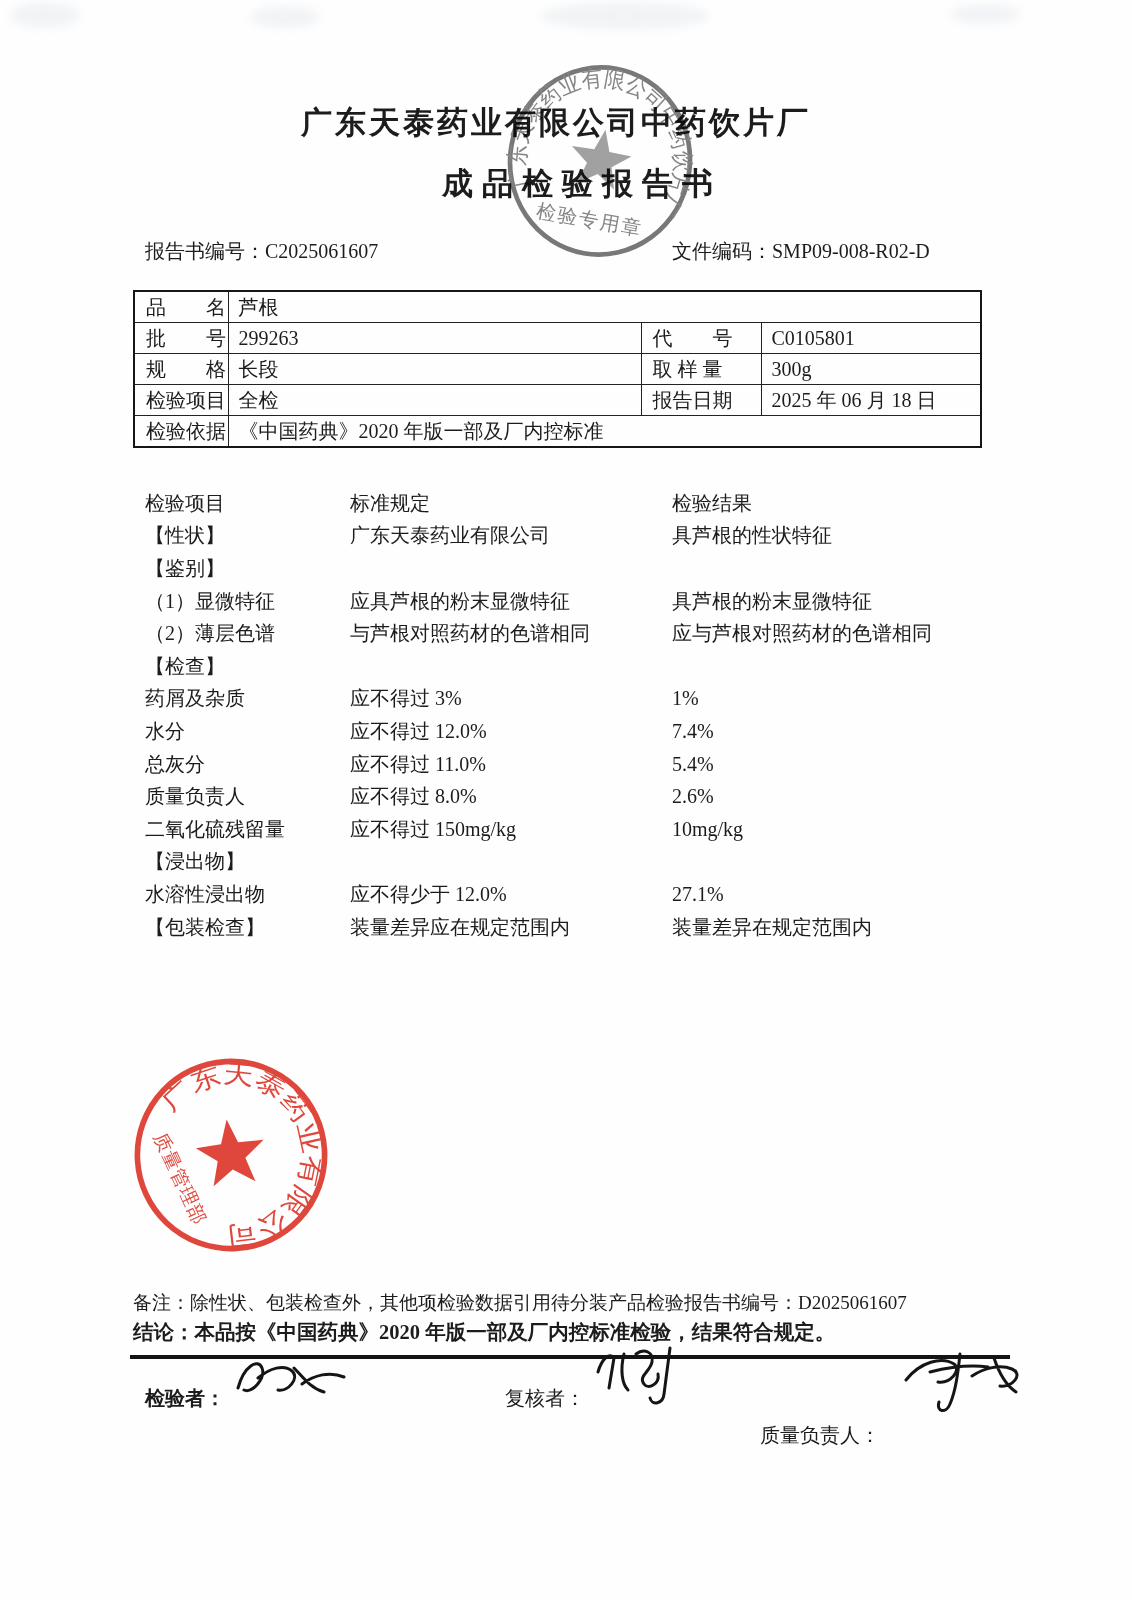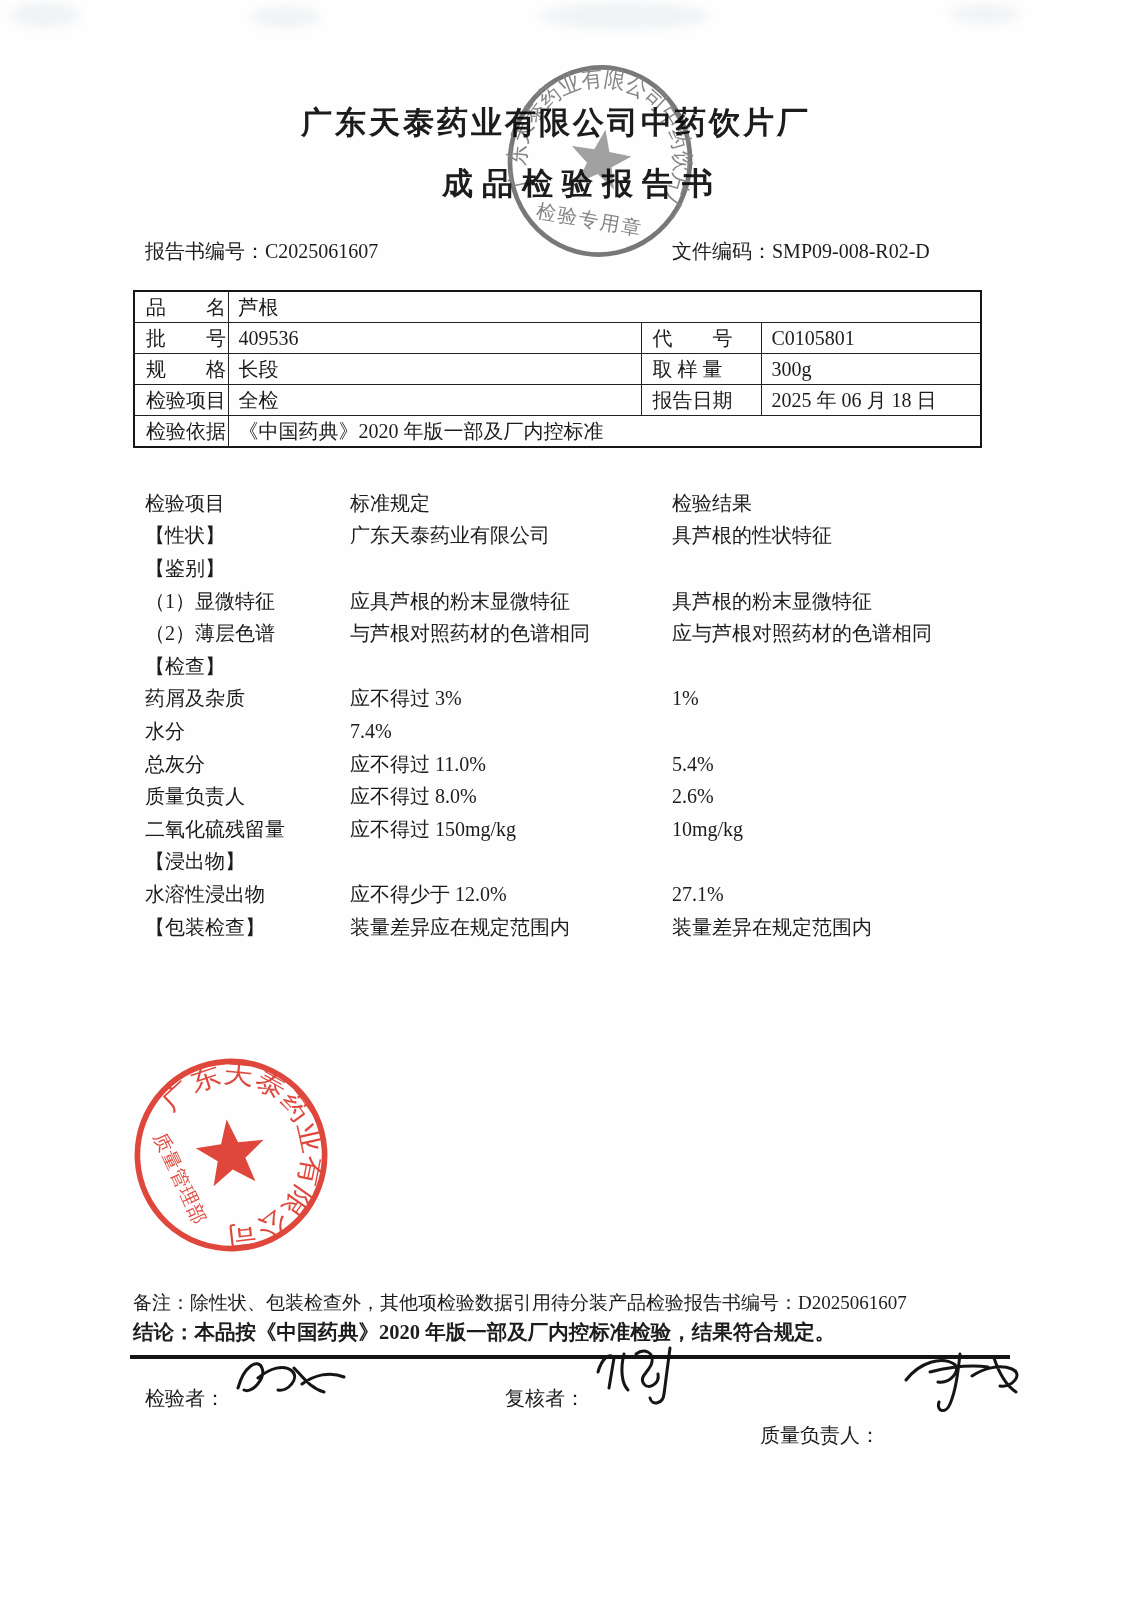--- a/index.html
+++ b/index.html
@@ -68,21 +68,21 @@
         <col style="width:120px">
         <col style="width:220px">
       </colgroup>
     <tbody>
         <tr>
       <td class="lbl">品　　名</td>
       <td class="val" colspan="3">芦根</td>
     </tr>
     <tr>
       <td class="lbl">批　　号</td>
-      <td class="val">409536</td>
+      <td class="val">299263</td>
       <td class="lbl">代　　号</td>
       <td class="val">C0105801</td>
     </tr>
     <tr>
       <td class="lbl">规　　格</td>
       <td class="val">长段</td>
       <td class="lbl">取 样 量</td>
       <td class="val">300g</td>
     </tr>
     <tr>
@@ -129,20 +129,21 @@
         <span></span>
         <span></span>
       </div>
     <div class="rrow">
         <span>药屑及杂质</span>
         <span>应不得过 3%</span>
         <span>1%</span>
       </div>
     <div class="rrow">
         <span>水分</span>
+        <span>应不得过 12.0%</span>
         <span>7.4%</span>
       </div>
     <div class="rrow">
         <span>总灰分</span>
         <span>应不得过 11.0%</span>
         <span>5.4%</span>
       </div>
     <div class="rrow">
         <span>质量负责人</span>
         <span>应不得过 8.0%</span>
@@ -179,21 +180,21 @@
       </text>
       <polygon fill="#dd3327" points="110,72 119.1,97.5 146.1,98.3 124.7,114.8 132.3,140.7 110,125.5 87.7,140.7 95.3,114.8 73.9,98.3 100.9,97.5"></polygon>
       <text x="110" y="176" text-anchor="middle" font-size="20" letter-spacing="1" fill="#dd3327">质量管理部</text>
     </g>
   </svg>
 
   <div class="remark">备注：除性状、包装检查外，其他项检验数据引用待分装产品检验报告书编号：D2025061607</div>
   <div class="conclusion">结论：本品按《中国药典》2020 年版一部及厂内控标准检验，结果符合规定。</div>
   <div class="rule"></div>
 
-  <div class="sig-label" style="left:145px;top:1385px;">检验者：</div>
+  <div class="sig-label" style="left:145px;top:1385px;font-weight:bold;">检验者：</div>
   <svg class="sig" style="left:228px;top:1348px;" width="130" height="62" viewBox="0 0 130 62">
     <path d="M10 40 C16 18 30 10 34 20 C38 30 24 46 16 42 M30 30 C42 20 56 16 64 23 C72 30 60 44 50 42 M66 20 C74 28 82 40 96 44 M74 36 C86 27 102 23 116 29"></path>
   </svg>
 
   <div class="sig-label" style="left:505px;top:1385px;">复核者：</div>
   <svg class="sig" style="left:588px;top:1340px;" width="120" height="72" viewBox="0 0 120 72">
     <path d="M10 32 C14 18 22 12 26 18 L21 48 M36 14 C32 30 34 44 40 50 M48 14 C56 8 66 12 64 22 C62 32 50 36 56 44 C60 50 72 44 70 34 M82 8 L76 54 C75 64 64 66 62 58"></path>
   </svg>
 
   <div class="sig-label" style="left:760px;top:1385px;margin-top:37px;">质量负责人：</div>

